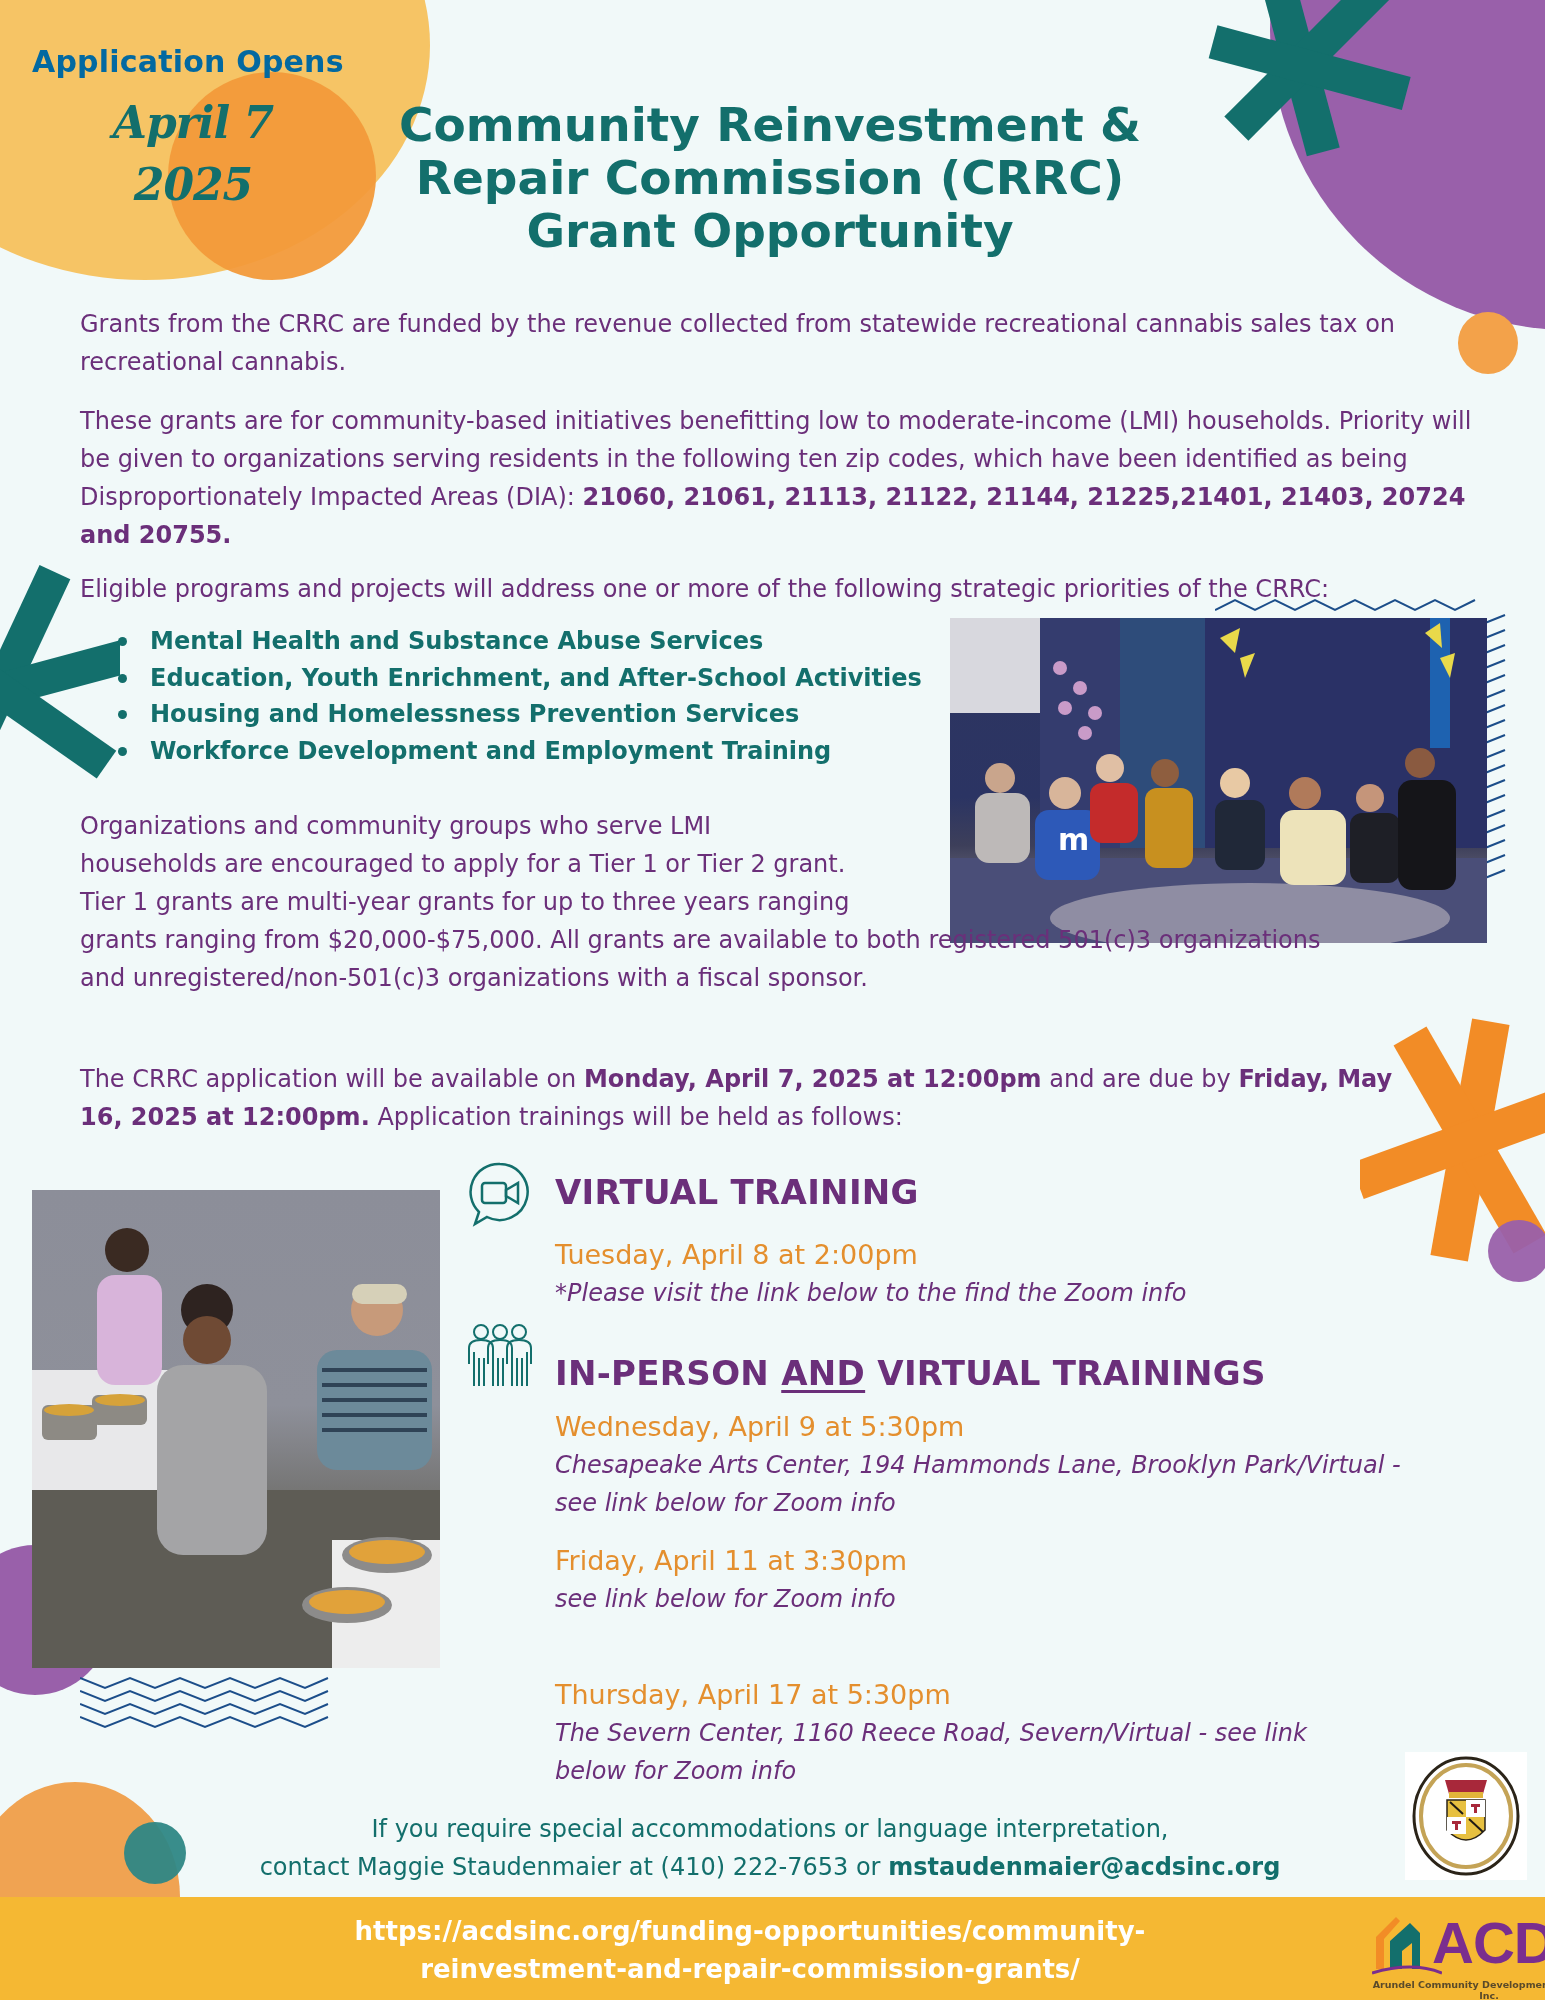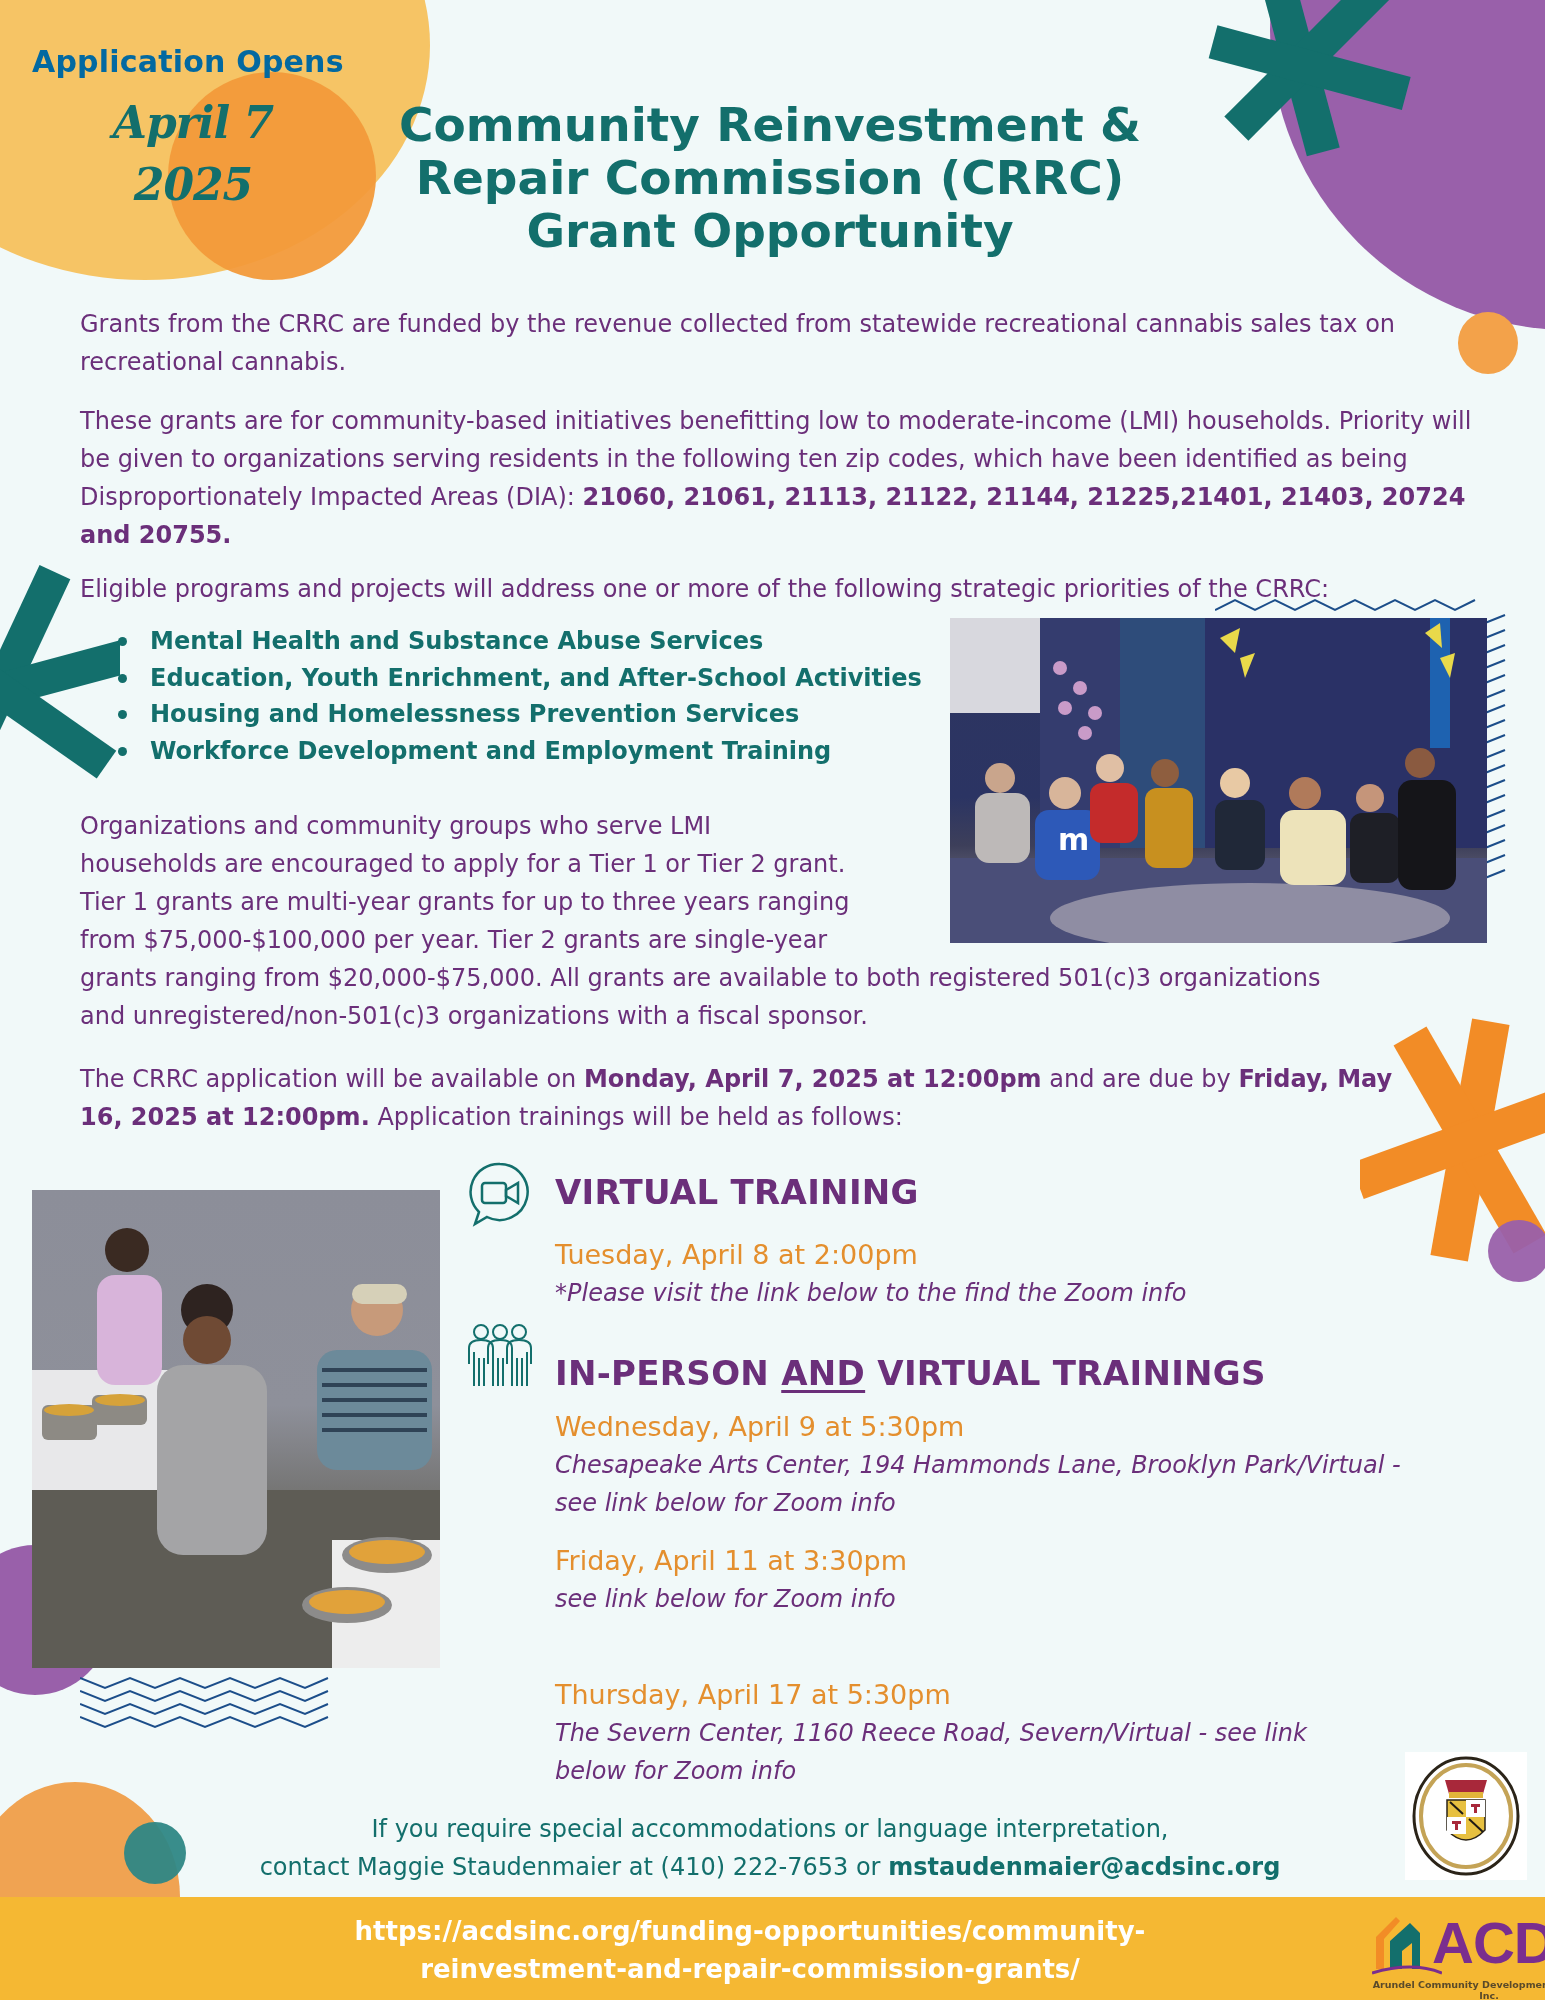--- a/index.html
+++ b/index.html
@@ -260,21 +260,20 @@
       <circle cx="470" cy="145" r="15" fill="#8A5A40"></circle>
         <rect x="448" y="162" width="58" height="110" rx="14" fill="#151519"></rect>
     </g>
   </svg>
 </div>
 
 <p class="abs body-text orgs">
   <span class="line">Organizations and community groups who serve LMI</span>
   <span class="line">households are encouraged to apply for a Tier 1 or Tier 2 grant.</span>
   <span class="line">Tier 1 grants are multi-year grants for up to three years ranging</span>
-  <span class="line">from $75,000-$100,000 per year. Tier 2 grants are single-year</span>
   <span class="line">grants ranging from $20,000-$75,000. All grants are available to both registered 501(c)3 organizations</span>
   <span class="line">and unregistered/non-501(c)3 organizations with a fiscal sponsor.</span>
 </p>
 
 <p class="abs body-text crrc-app">
   <span>The CRRC application will be available on </span><b>Monday, April 7, 2025 at 12:00pm</b><span> and are due by </span><b>Friday, May 16, 2025 at 12:00pm.</b><span> Application trainings will be held as follows:</span>
 </p>
 
 <div class="photo photo2">
   <svg width="408" height="478" viewBox="0 0 408 478">

